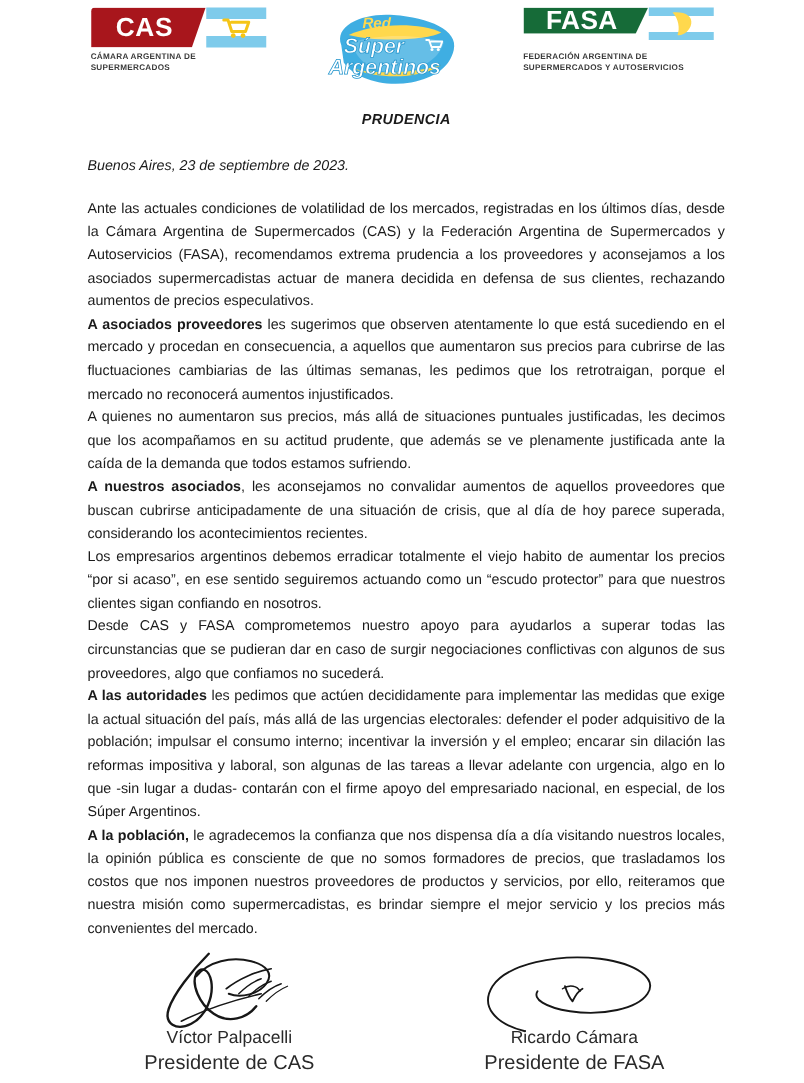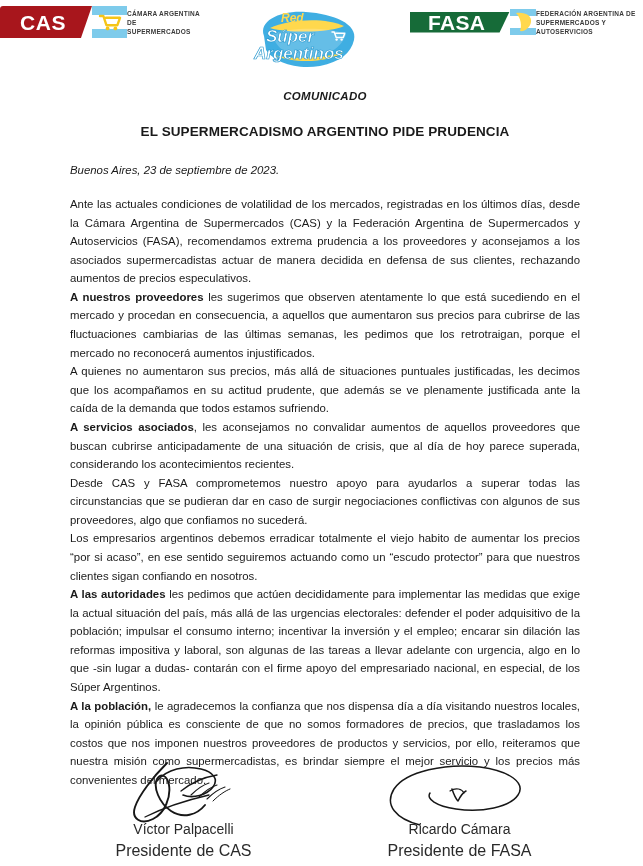--- a/index.html
+++ b/index.html
@@ -21,20 +21,21 @@
     display: flex;
     align-items: flex-start;
     justify-content: center;
     gap: 44px;
     padding: 6px 0 0 0;
     height: 74px;
     box-sizing: border-box;
   }
   .logo-block {
     display: flex;
+    flex-direction: column;
     align-items: flex-start;
   }
 
   
   .cas-mark {
     display: flex;
     height: 32px;
     width: 140px;
     align-items: stretch;
   }
@@ -84,21 +85,21 @@
     position: relative;
     text-align: center;
   }
   .rsa-mark svg { display: block; }
 
   
   .fasa-mark {
     display: flex;
     height: 32px;
     width: 152px;
-    align-items: center;
+    align-items: flex-start;
   }
   .fasa-green {
     background: #166B38;
     flex: 0 0 100px;
     display: flex;
     align-items: center;
     justify-content: center;
     clip-path: polygon(0 0, 100% 0, 90% 100%, 0 100%);
   }
   .fasa-green span {
@@ -257,33 +258,32 @@
       </div>
     </div>
     <div class="logo-caption">FEDERACIÓN ARGENTINA DE
 SUPERMERCADOS Y AUTOSERVICIOS</div>
   </div>
 
 </div>
 
 <div class="doc">
 
-  <div class="kicker">COMUNICADO</div>
-
-  <div class="doc-title">EL SUPERMERCADISMO ARGENTINO PIDE PRUDENCIA</div>
+  <div class="kicker">PRUDENCIA</div>
+
 
   <div class="dateline">Buenos Aires, 23 de septiembre de 2023.</div>
 
   <div class="body-text" id="body-text">
       <p>Ante las actuales condiciones de volatilidad de los mercados, registradas en los últimos días, desde la Cámara Argentina de Supermercados (CAS) y la Federación Argentina de Supermercados y Autoservicios (FASA), recomendamos extrema prudencia a los proveedores y aconsejamos a los asociados supermercadistas actuar de manera decidida en defensa de sus clientes, rechazando aumentos de precios especulativos.</p>
-      <p><b>A nuestros proveedores</b> les sugerimos que observen atentamente lo que está sucediendo en el mercado y procedan en consecuencia, a aquellos que aumentaron sus precios para cubrirse de las fluctuaciones cambiarias de las últimas semanas, les pedimos que los retrotraigan, porque el mercado no reconocerá aumentos injustificados.</p>
+      <p><b>A asociados proveedores</b> les sugerimos que observen atentamente lo que está sucediendo en el mercado y procedan en consecuencia, a aquellos que aumentaron sus precios para cubrirse de las fluctuaciones cambiarias de las últimas semanas, les pedimos que los retrotraigan, porque el mercado no reconocerá aumentos injustificados.</p>
       <p>A quienes no aumentaron sus precios, más allá de situaciones puntuales justificadas, les decimos que los acompañamos en su actitud prudente, que además se ve plenamente justificada ante la caída de la demanda que todos estamos sufriendo.</p>
-      <p><b>A servicios asociados</b>, les aconsejamos no convalidar aumentos de aquellos proveedores que buscan cubrirse anticipadamente de una situación de crisis, que al día de hoy parece superada, considerando los acontecimientos recientes.</p>
+      <p><b>A nuestros asociados</b>, les aconsejamos no convalidar aumentos de aquellos proveedores que buscan cubrirse anticipadamente de una situación de crisis, que al día de hoy parece superada, considerando los acontecimientos recientes.</p>
+      <p>Los empresarios argentinos debemos erradicar totalmente el viejo habito de aumentar los precios “por si acaso”, en ese sentido seguiremos actuando como un “escudo protector” para que nuestros clientes sigan confiando en nosotros.</p>
       <p>Desde CAS y FASA comprometemos nuestro apoyo para ayudarlos a superar todas las circunstancias que se pudieran dar en caso de surgir negociaciones conflictivas con algunos de sus proveedores, algo que confiamos no sucederá.</p>
-      <p>Los empresarios argentinos debemos erradicar totalmente el viejo habito de aumentar los precios “por si acaso”, en ese sentido seguiremos actuando como un “escudo protector” para que nuestros clientes sigan confiando en nosotros.</p>
       <p><b>A las autoridades</b> les pedimos que actúen decididamente para implementar las medidas que exige la actual situación del país, más allá de las urgencias electorales: defender el poder adquisitivo de la población; impulsar el consumo interno; incentivar la inversión y el empleo; encarar sin dilación las reformas impositiva y laboral, son algunas de las tareas a llevar adelante con urgencia, algo en lo que -sin lugar a dudas- contarán con el firme apoyo del empresariado nacional, en especial, de los Súper Argentinos.</p>
       <p><b>A la población,</b> le agradecemos la confianza que nos dispensa día a día visitando nuestros locales, la opinión pública es consciente de que no somos formadores de precios, que trasladamos los costos que nos imponen nuestros proveedores de productos y servicios, por ello, reiteramos que nuestra misión como supermercadistas, es brindar siempre el mejor servicio y los precios más convenientes del mercado.</p>
     </div>
 
 </div>
 
 <div class="sign-row">
 
   <div class="sign-block">
     <div class="sign-scrawl">

